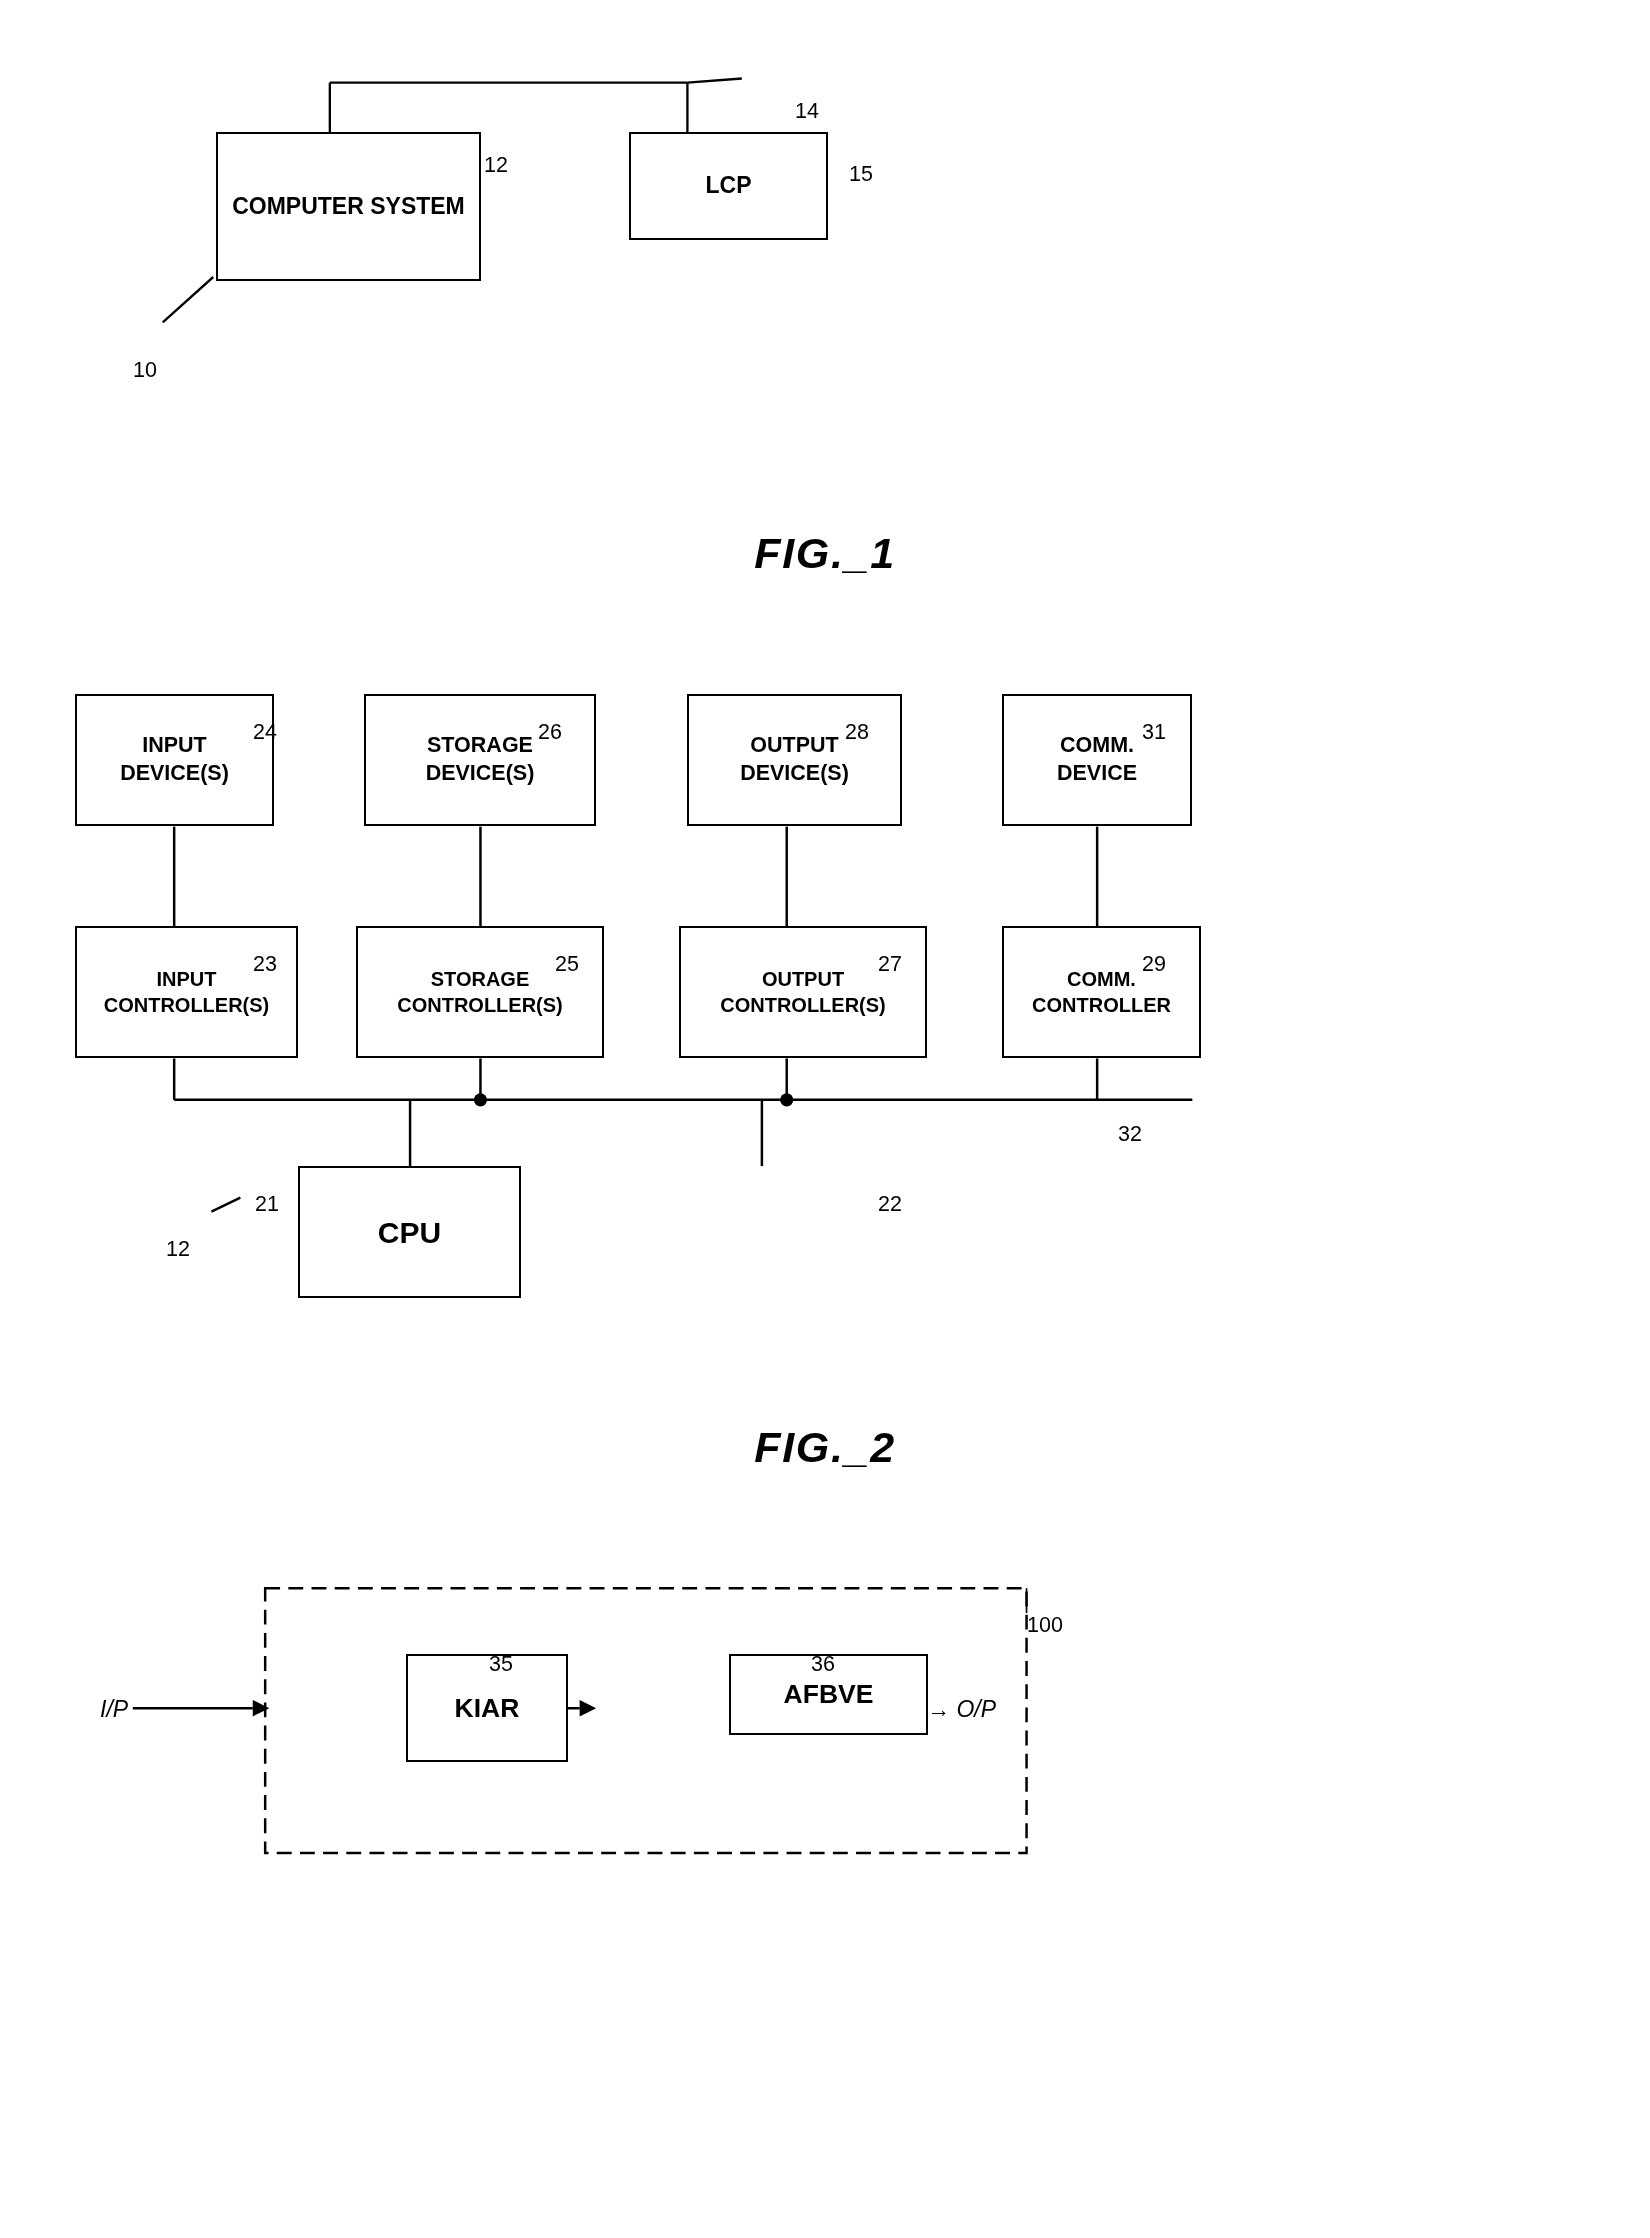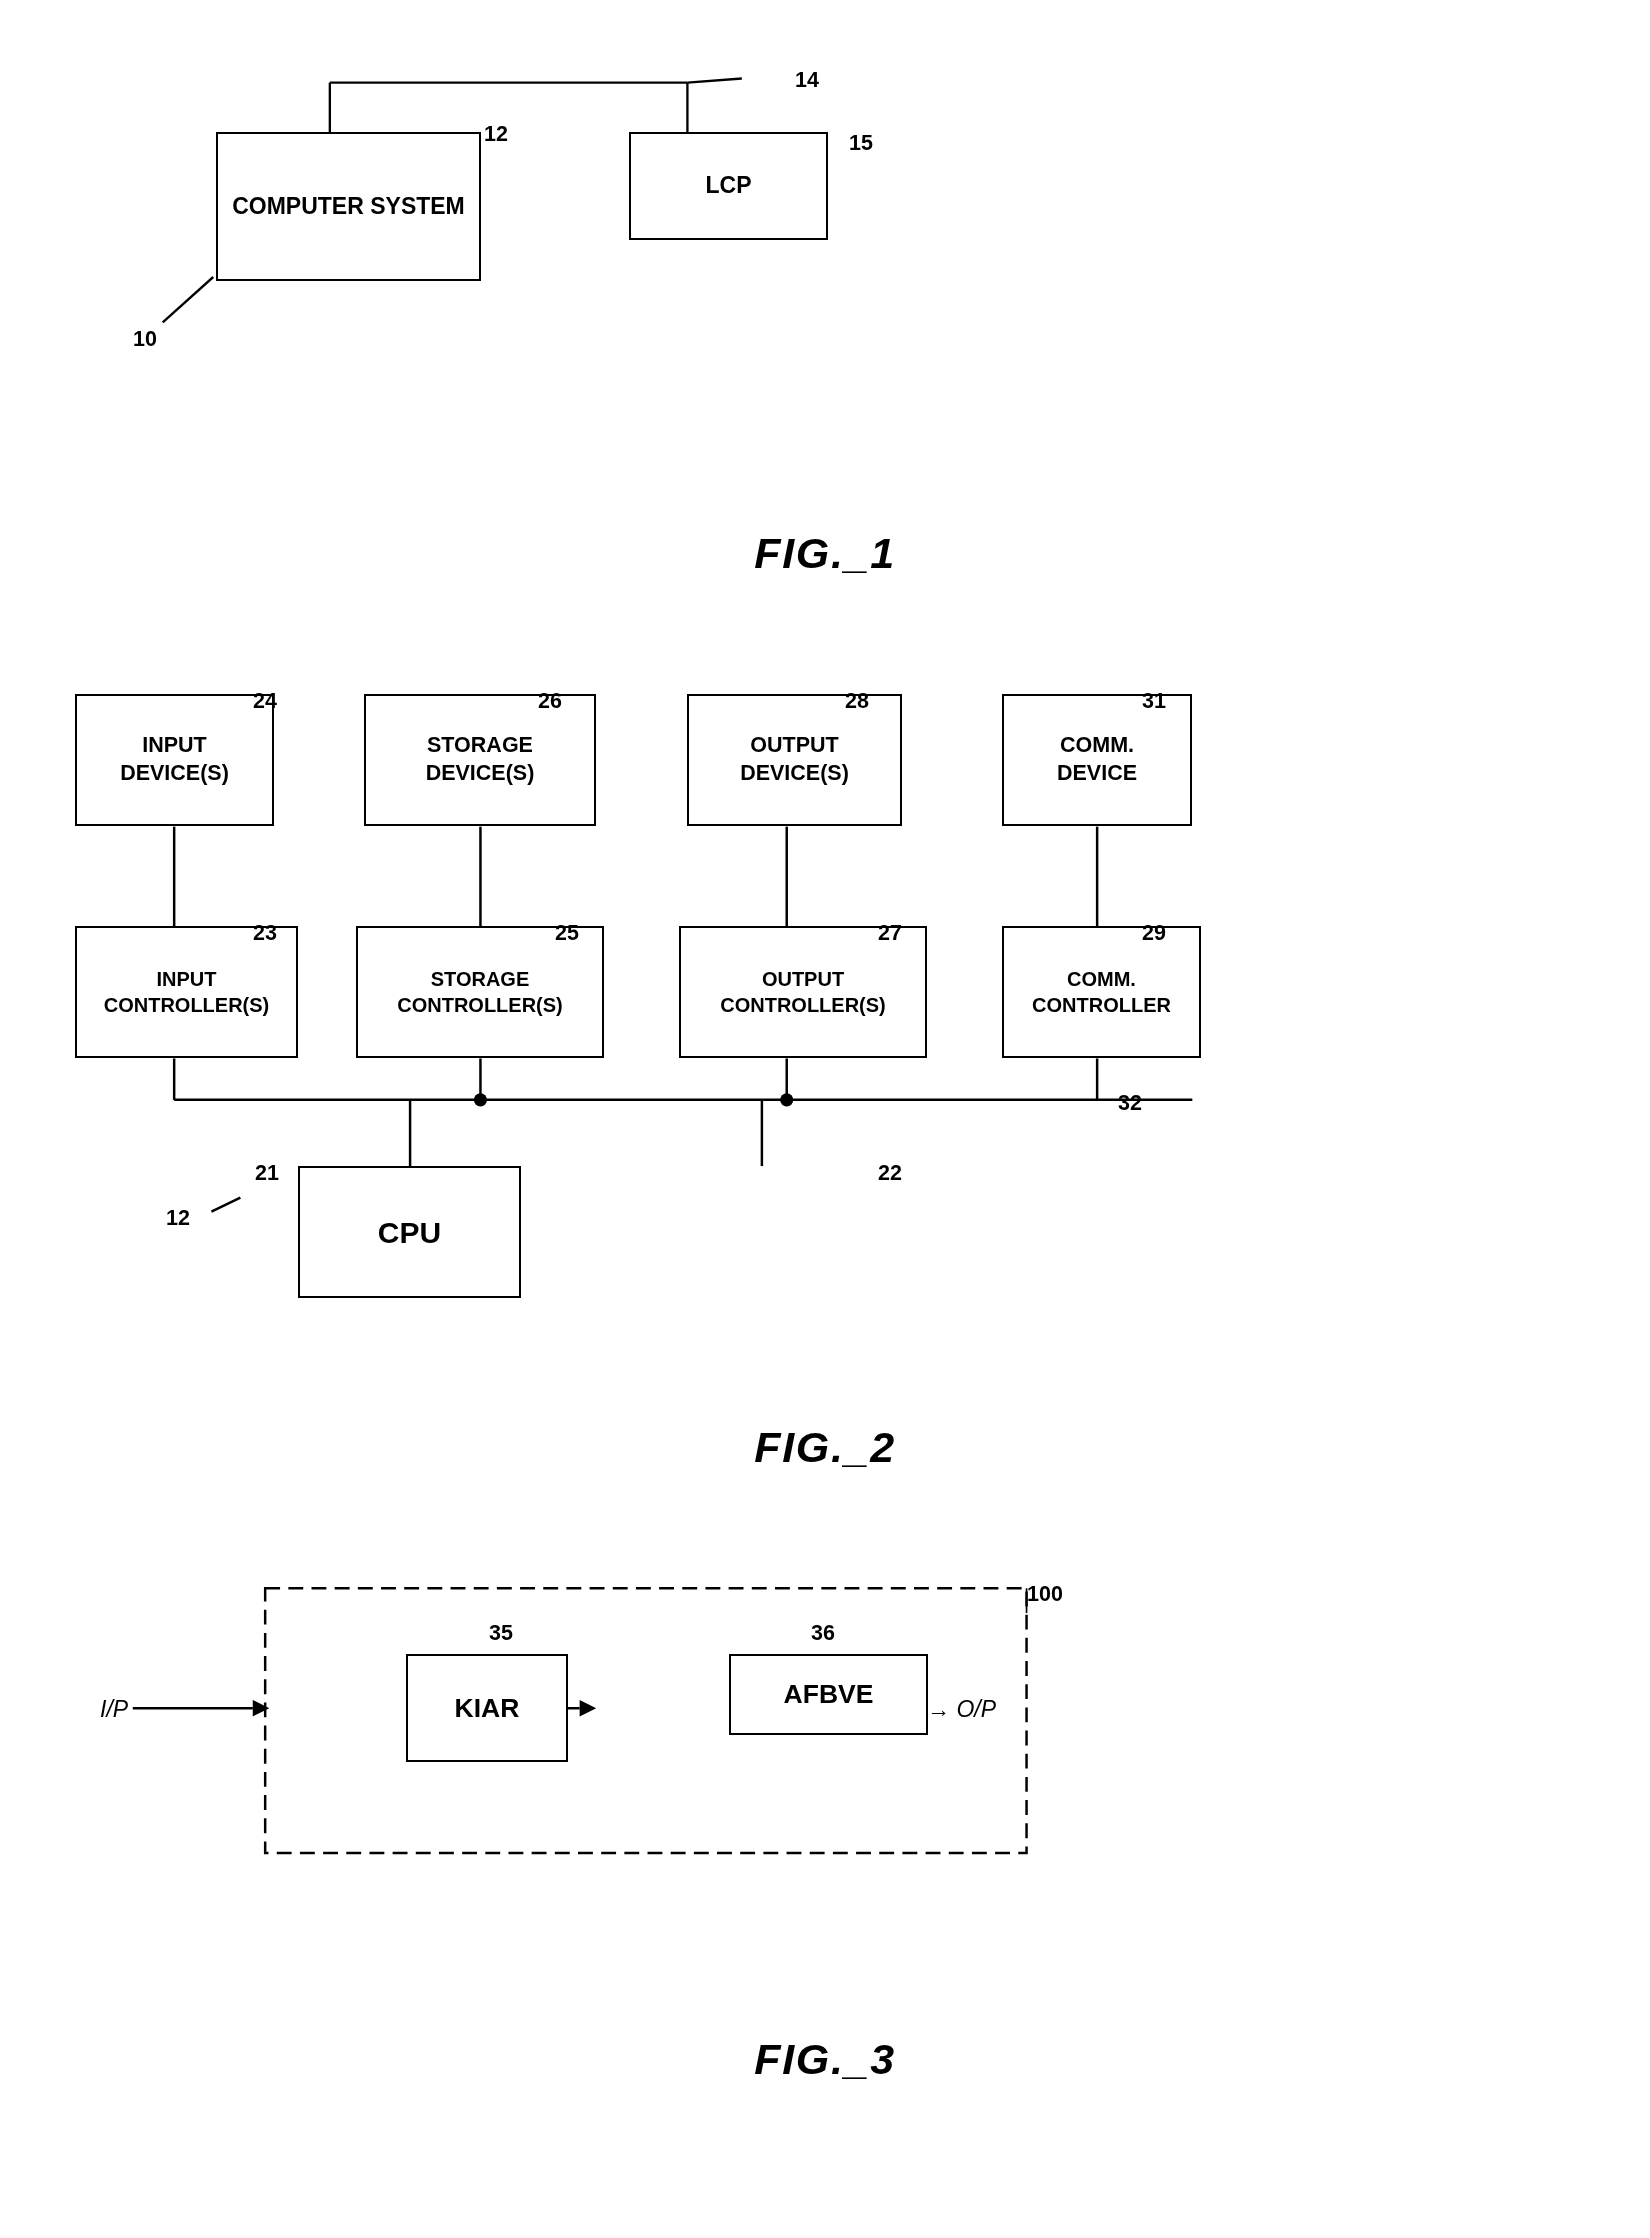--- a/index.html
+++ b/index.html
@@ -165,21 +165,22 @@
       top: 538px;
       width: 265px;
       height: 132px;
       font-size: 21.5px;
     }
 
     
     .ref-label {
       position: absolute;
       font-size: 21.5px;
-      font-weight: bold;
+      font-weight: normal;
+      margin-top: 31px;
     }
 
     
     .fig3 {
       position: relative;
       width: 100%;
       height: 480px;
       margin-bottom: 33px;
     }
 
@@ -359,16 +360,15 @@
 
     <span class="io-label" style="left:50px; top:174px;">I/P</span>
 
     <span class="io-label" style="left:877px; top:174px;">→ O/P</span>
 
     <span class="ref-label" style="left:439px; top:99px;">35</span>
     <span class="ref-label" style="left:761px; top:99px;">36</span>
     <span class="ref-label" style="left:977px; top:60px;">100</span>
   </div>
 
-  <div class="fig-title">FIG._3</div>
 
 </div>
 
 
 </body></html>

